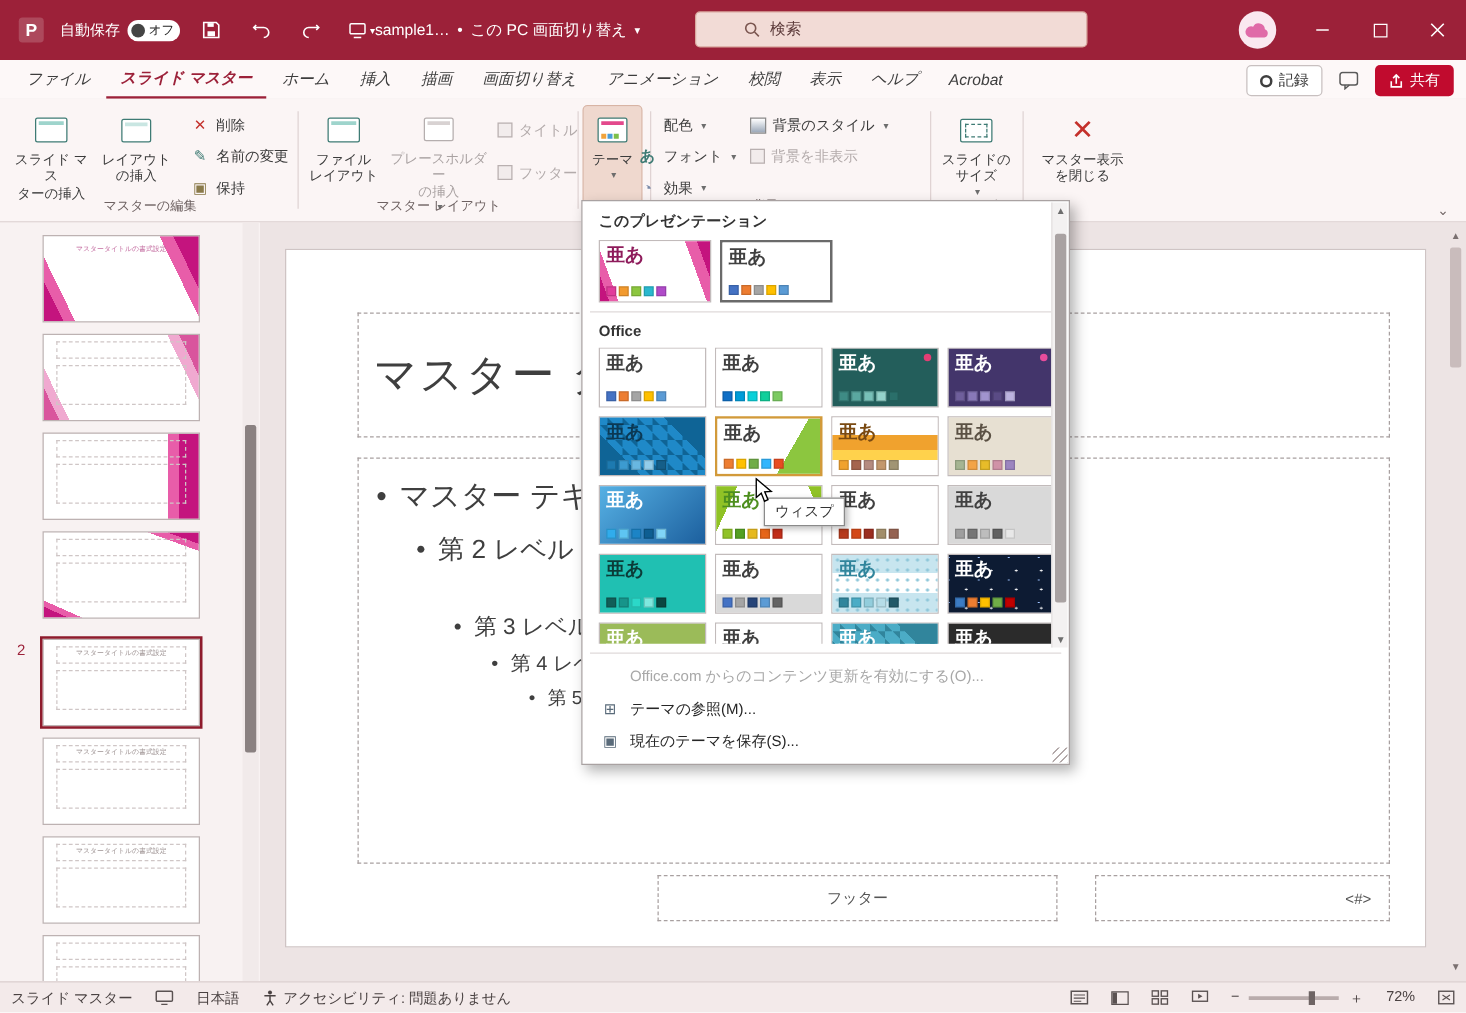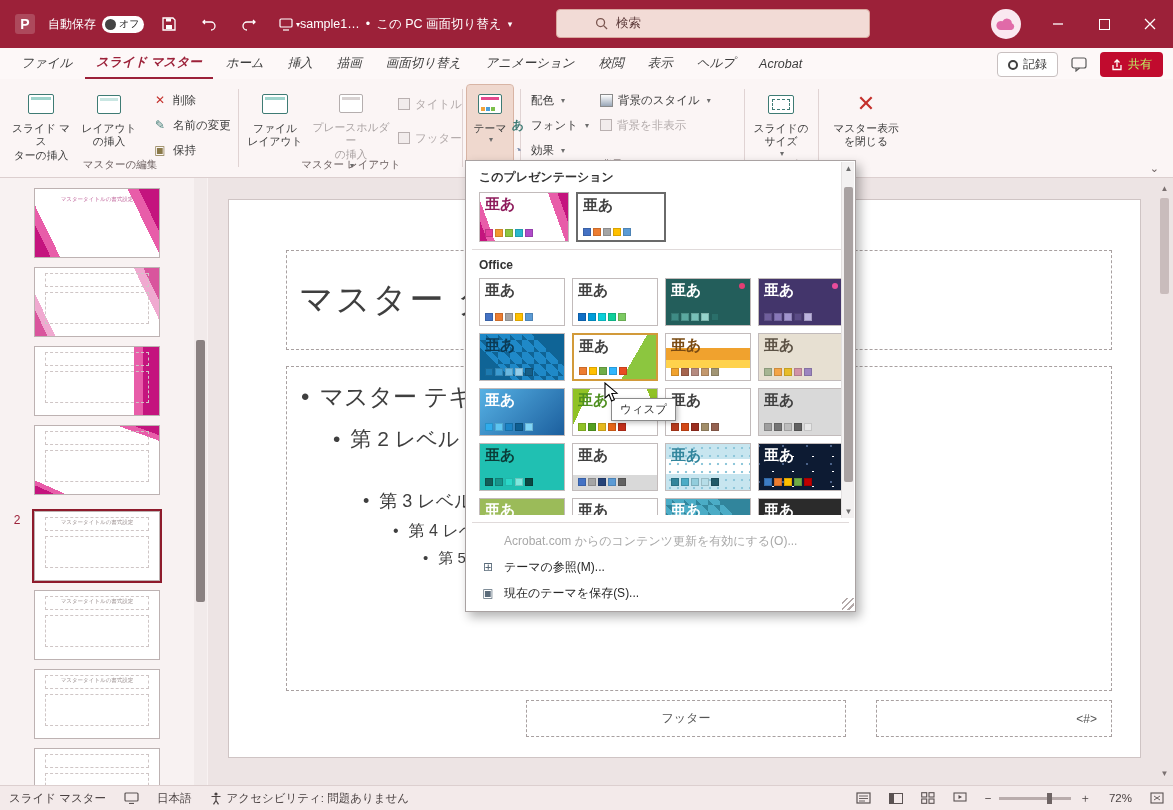--- a/index.html
+++ b/index.html
@@ -24,21 +24,21 @@
 
   
   .tabrow { position:absolute; left:0; top:48px; width:1173px; height:31px; background:#FDF8F8; display:flex; align-items:center; }
   .tabs { display:flex; align-items:center; padding-left:10px; gap:2px; }
   .rtab { padding:6px 11px; font-size:12.5px; color:#3d3d3d; white-space:nowrap; cursor:default;font-style:italic; }
   .rtab.active { color:#9C2139; font-weight:bold; border-bottom:2.5px solid #9C2139; }
   .tabrow-right { position:absolute; right:10px; top:4px; display:flex; align-items:center; gap:8px; }
   .pillbtn { display:flex; align-items:center; gap:5px; background:#fff; border:1px solid #c8c0c0; border-radius:4px; padding:3px 10px; font-size:12px; }
   .rec-dot { width:10px; height:10px; border:2px solid #3f3f3f; border-radius:50%; display:inline-block; }
   .cmt { width:26px; height:22px; border-radius:4px; display:flex; align-items:center; justify-content:center; color:#5a5a5a; }
-  .sharebtn { display:flex; align-items:center; gap:5px; background:#C10B2E; color:#bef264; border-radius:4px; padding:4px 11px; font-size:12px; }
+  .sharebtn { display:flex; align-items:center; gap:5px; background:#C10B2E; color:#ffffff; border-radius:4px; padding:4px 11px; font-size:12px; }
 
   
   .ribbon { position:absolute; left:0; top:79px; width:1173px; height:99px; background:#FBF5F5; border-bottom:1px solid #DCCFCF; }
   .rgroup-label { position:absolute; bottom:3px; font-size:10.5px; color:#6d6161; width:100%; text-align:center; white-space:nowrap; }
   .rgroup { position:absolute; top:4px; height:92px; }
   .rsep { position:absolute; top:10px; width:1px; height:78px; background:#E0D3D3; }
   .bigbtn { position:absolute; top:2px; width:62px; height:86px; display:flex; flex-direction:column; align-items:center; border-radius:3px; padding-top:4px; text-align:center; font-size:10.8px; line-height:1.25; color:#3b3b3b; white-space:pre-line; }
   .bigbtn .bicon { width:32px; height:30px; display:flex; align-items:center; justify-content:center; margin-bottom:3px; }
   .bigbtn.disabled { color:#a9a2a2; }
   .bigbtn.pressed { background:#EFD8CE; outline:1px solid #D8B4A4; }
@@ -755,21 +755,21 @@
         <div class="theme-cell">
           <div class="theme-art" style="background: rgb(43, 43, 43);">
             <span class="theme-text" style="color: rgb(255, 255, 255);">亜あ</span>
           </div>
         </div>
       </div>
     <div class="gal-divider"></div>
     <div class="gal-footer" id="gal-footer">
         <div class="gal-item disabled">
           <span class="gicon"></span>
-          <span>Acrobat.com からのコンテンツ更新を有効にする(O)...</span>
+          <span>Office.com からのコンテンツ更新を有効にする(O)...</span>
         </div>
         <div class="gal-item">
           <span class="gicon">⊞</span>
           <span>テーマの参照(M)...</span>
         </div>
         <div class="gal-item">
           <span class="gicon">▣</span>
           <span>現在のテーマを保存(S)...</span>
         </div>
       </div>

